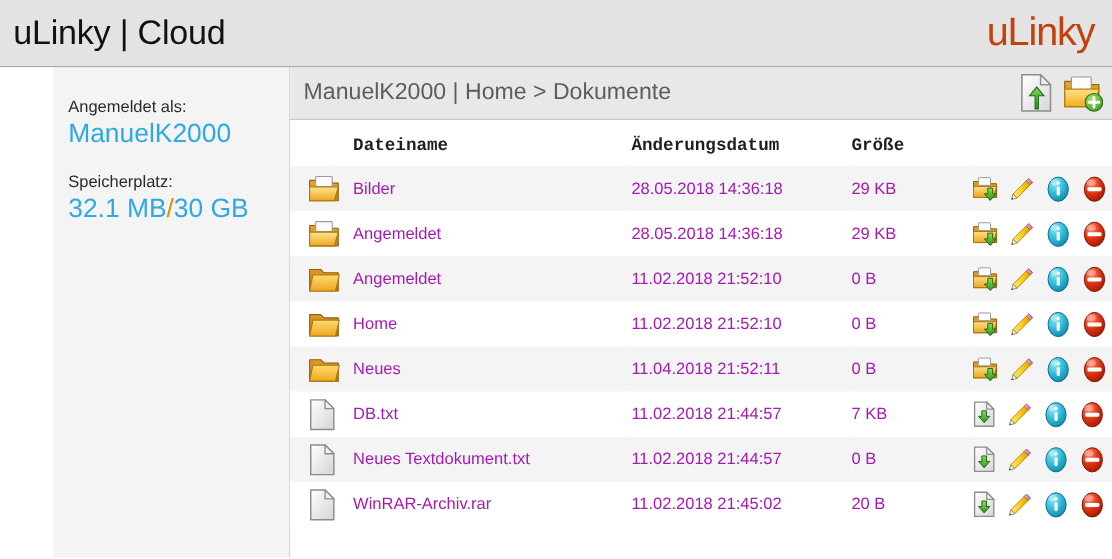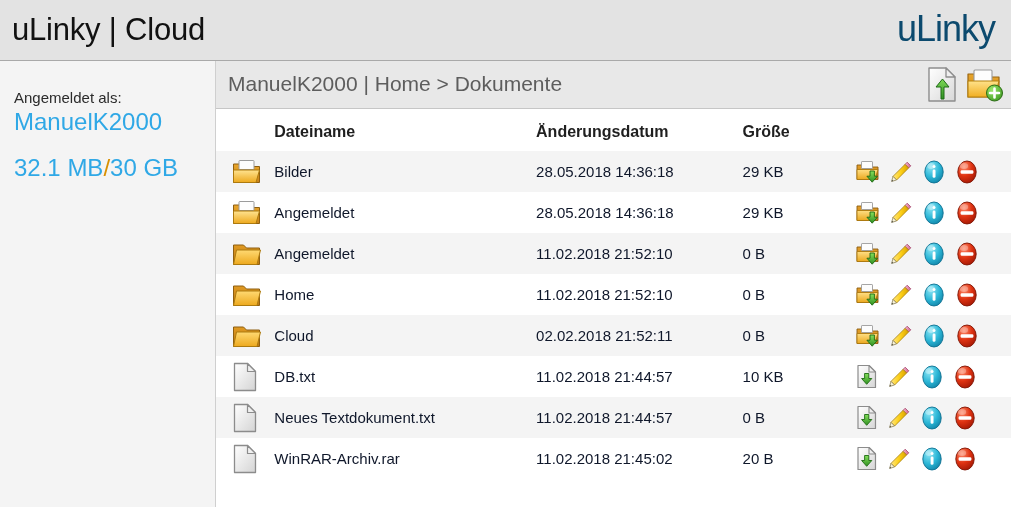--- a/index.html
+++ b/index.html
@@ -30,30 +30,31 @@
     font-size: 31px;
     color: #111111;
     letter-spacing: -0.2px;
     white-space: nowrap;
   }
   .brand-logo {
     position: absolute;
     right: 16px;
     top: 8px;
     font-size: 36px;
-    color: #0c4a6e;
+    color: #c2410c;
     letter-spacing: -1px;
     font-weight: 500;
     white-space: nowrap;
   }
 
   
   .page-body {
     display: flex;
     height: 446px;
+    padding-left: 48px;
   }
 
   
   .sidebar {
     width: 216px;
     min-width: 216px;
     background: #f4f4f4;
     border-right: 1px solid #cfcfcf;
     box-sizing: border-box;
     padding: 26px 0 0 14px;
@@ -115,24 +116,25 @@
     border-collapse: collapse;
     table-layout: fixed;
   }
   .ftable th {
     font-size: 16px;
     color: #1f1f1f;
     font-weight: bold;
     text-align: left;
     padding: 0 0 10px 0;
     white-space: nowrap;
+    font-family: Liberation Mono, monospace;
   }
   .ftable td {
     font-size: 15px;
-    color: #0f172a;
+    color: #a21caf;
     height: 41px;
     padding: 0;
     white-space: nowrap;
     vertical-align: middle;
   }
   .ftable tbody tr:nth-child(odd)  { background: #f4f4f4; }
   .ftable tbody tr:nth-child(even) { background: #ffffff; }
 
   .c-icon { width: 40px; }
   .c-name { width: 270px; }
@@ -161,20 +163,21 @@
 </div>
 
 <div class="page-body">
 
   <div class="sidebar">
     <div class="side-block">
       <div class="side-label">Angemeldet als:</div>
       <div class="side-value">ManuelK2000</div>
     </div>
     <div class="side-block">
+      <div class="side-label">Speicherplatz:</div>
       <div class="side-value">
         <span>32.1 MB</span><span class="sep">/</span><span>30 GB</span>
       </div>
     </div>
   </div>
 
   <div class="main">
 
     <div class="crumb-bar">
       <div class="crumb-text">ManuelK2000 | Home &gt; Dokumente</div>
@@ -636,22 +639,22 @@
                     </linearGradient>
           <linearGradient id="fc-f" x1="0" y1="0" x2="0" y2="1">
                       <stop offset="0" stop-color="#ffd972"></stop>
                       <stop offset="1" stop-color="#eda91e"></stop>
                     </linearGradient>
         </defs>
         <path d="M1.5 4 h10 l3 3 h13 v16.5 H1.5 Z" fill="url(#fc-b)" stroke="#8e5f10" stroke-width="1" stroke-linejoin="round"></path>
         <path d="M4.5 9 h24 l-3.5 14.5 H1.5 Z" fill="url(#fc-f)" stroke="#ad7a0e" stroke-width="1" stroke-linejoin="round"></path>
       </svg>
               </td>
-              <td class="td-name">Cloud</td>
-              <td>02.02.2018 21:52:11</td>
+              <td class="td-name">Neues</td>
+              <td>11.04.2018 21:52:11</td>
               <td>0 B</td>
               <td>
                 <div class="acts">
                   <span class="act">
                     <svg width="24" height="24" viewBox="0 0 24 24">
         <defs>
           <linearGradient id="dfb" x1="0" y1="0" x2="0" y2="1">
                           <stop offset="0" stop-color="#e5a02a"></stop>
                           <stop offset="1" stop-color="#bf7c16"></stop>
                         </linearGradient>
@@ -729,21 +732,21 @@
                       <stop offset="0" stop-color="#ffffff"></stop>
                       <stop offset="1" stop-color="#d4d4d4"></stop>
                     </linearGradient>
                   </defs>
         <path d="M2.5 1.5 h13 l8 8 v19 H2.5 Z" fill="url(#fi-g)" stroke="#8c8c8c" stroke-width="1.3" stroke-linejoin="round"></path>
         <path d="M15.5 1.5 v8 h8 Z" fill="#f0f0f0" stroke="#8c8c8c" stroke-width="1.2" stroke-linejoin="round"></path>
       </svg>
               </td>
               <td class="td-name">DB.txt</td>
               <td>11.02.2018 21:44:57</td>
-              <td>10 KB</td>
+              <td>7 KB</td>
               <td>
                 <div class="acts">
                   <span class="act">
                     <svg width="22" height="25" viewBox="0 0 22 25">
         <defs>
           <linearGradient id="dfi" x1="0" y1="0" x2="1" y2="1">
                           <stop offset="0" stop-color="#ffffff"></stop>
                           <stop offset="1" stop-color="#d6d6d6"></stop>
                         </linearGradient>
           <linearGradient id="dga2" x1="0" y1="0" x2="0" y2="1">

